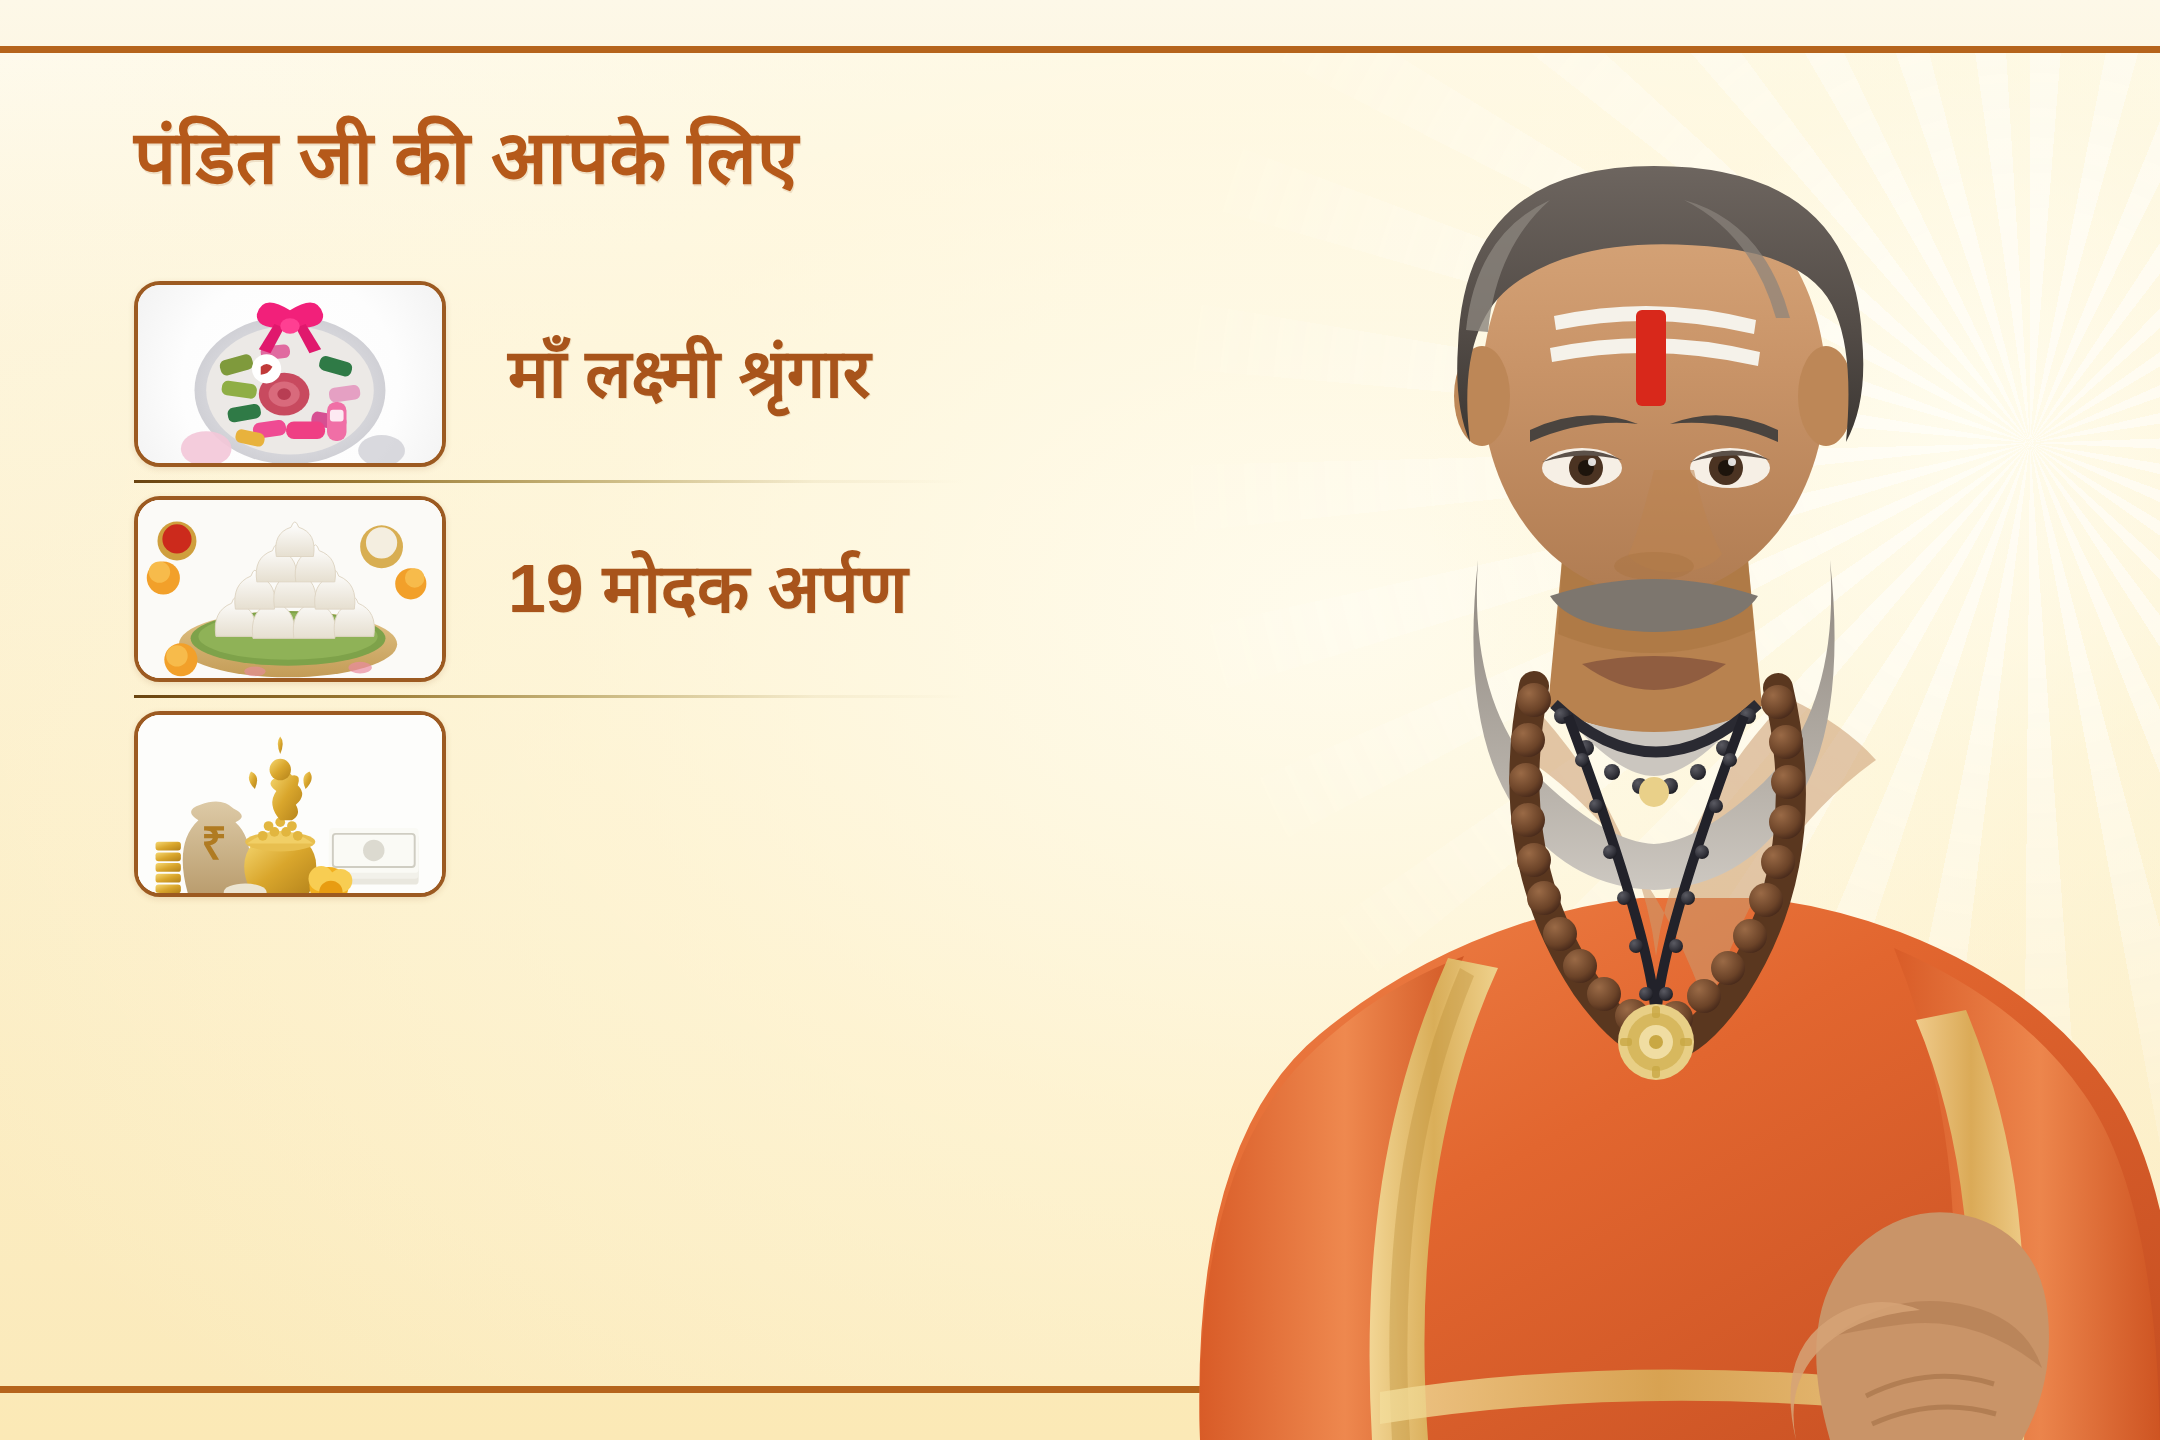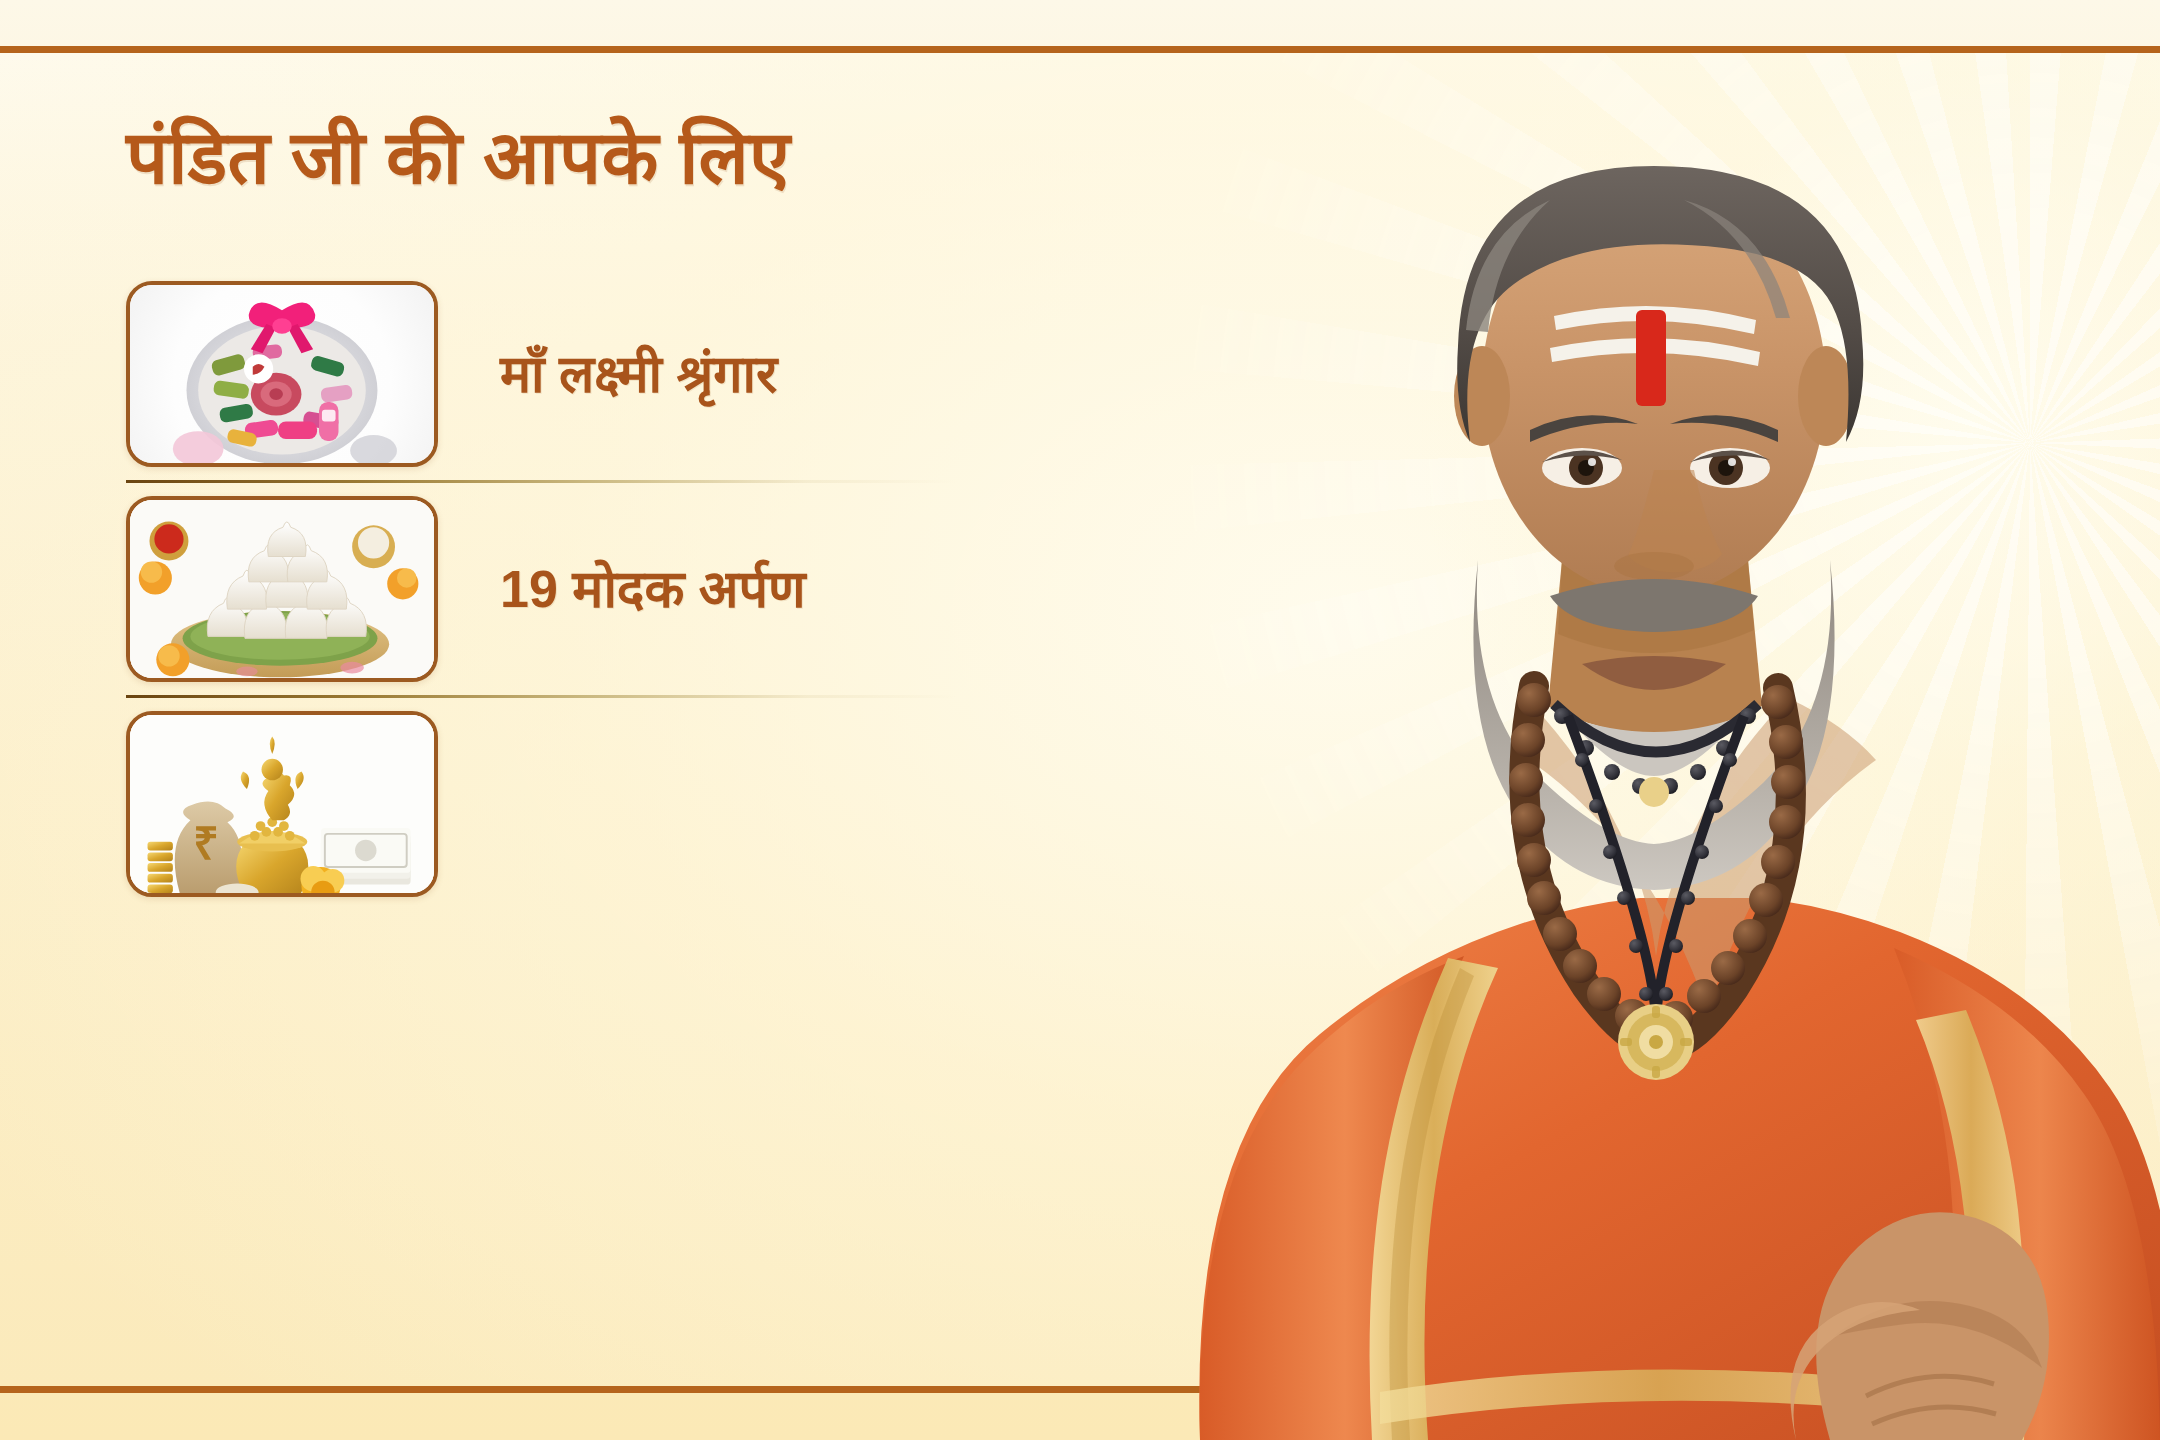--- a/index.html
+++ b/index.html
@@ -54,21 +54,21 @@
   .sunglow{
     position:absolute;
     left:1420px; top:-180px; width:1100px; height:1100px;
     border-radius:50%;
     background:radial-gradient(circle,rgba(255,253,240,.85) 0%,rgba(255,248,222,.35) 45%,rgba(255,245,210,0) 72%);
     pointer-events:none;
   }
 
   
   .content{
-    position:absolute; left:4px; top:53px;
+    position:absolute; left:12px; top:53px;
     width:1230px; height:1385px;
     padding:58px 0 0 122px;
   }
 
   .headline{
     color:#B5591A;
     font-size:74px;
     font-weight:700;
     line-height:1.28;
     letter-spacing:.3px;
@@ -95,21 +95,21 @@
     border:4px solid #9C5A21;
     border-radius:26px;
     background:#FFFFFF;
     overflow:hidden;
     box-shadow:0 2px 6px rgba(140,90,30,.16);
   }
   .thumb .art{ position:absolute; inset:0; }
 
   .benefit-label{
     color:#A8541B;
-    font-size:52px;
+    font-size:68px;
     font-weight:700;
     line-height:1.2;
     white-space:nowrap;
     text-shadow:1px 1px 0 rgba(150,80,20,.12);
   }
 
   .divider{
     width:830px; height:3px;
     background:linear-gradient(90deg,#6A4410 0%,#9A7A33 28%,#C9B77E 55%,rgba(220,205,160,.25) 82%,rgba(220,205,160,0) 100%);
   }

